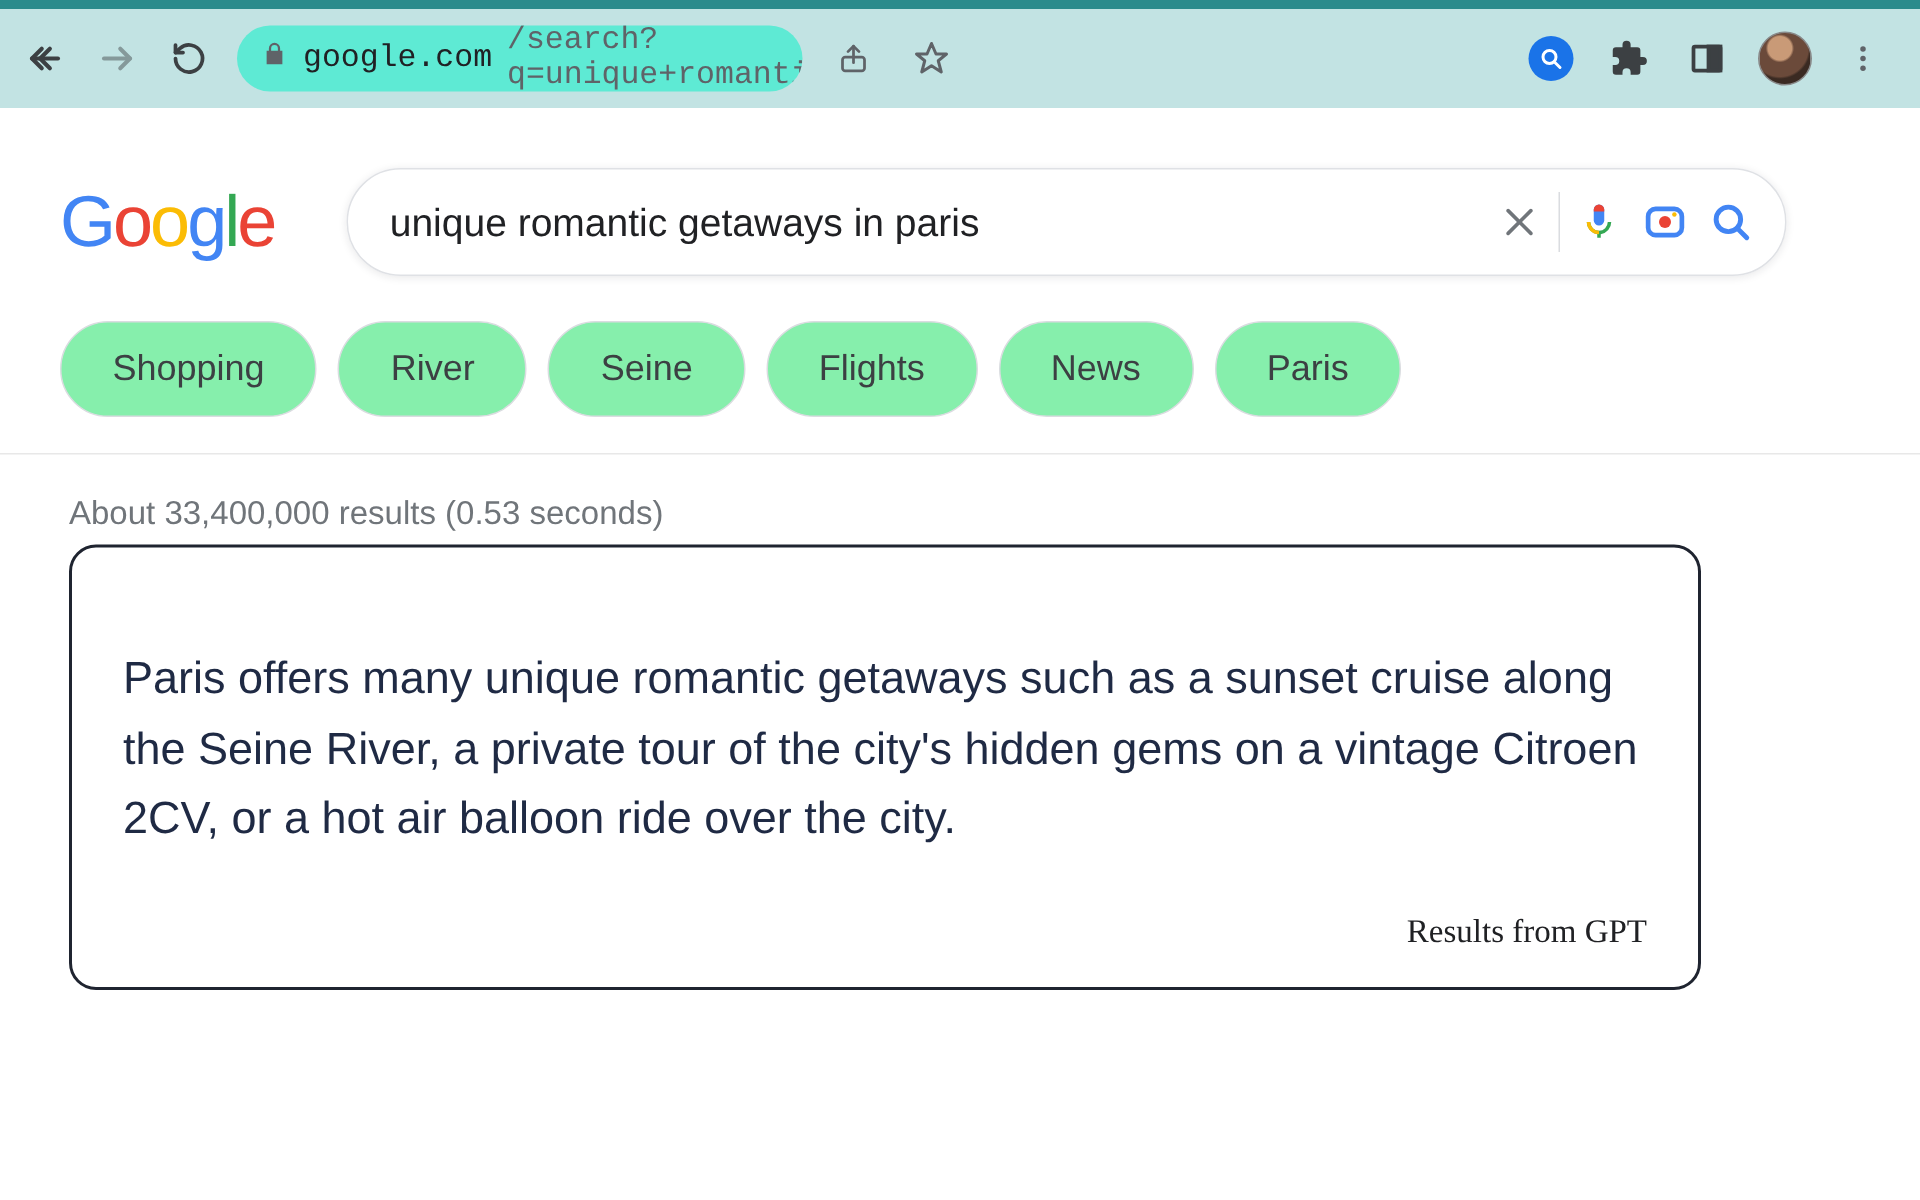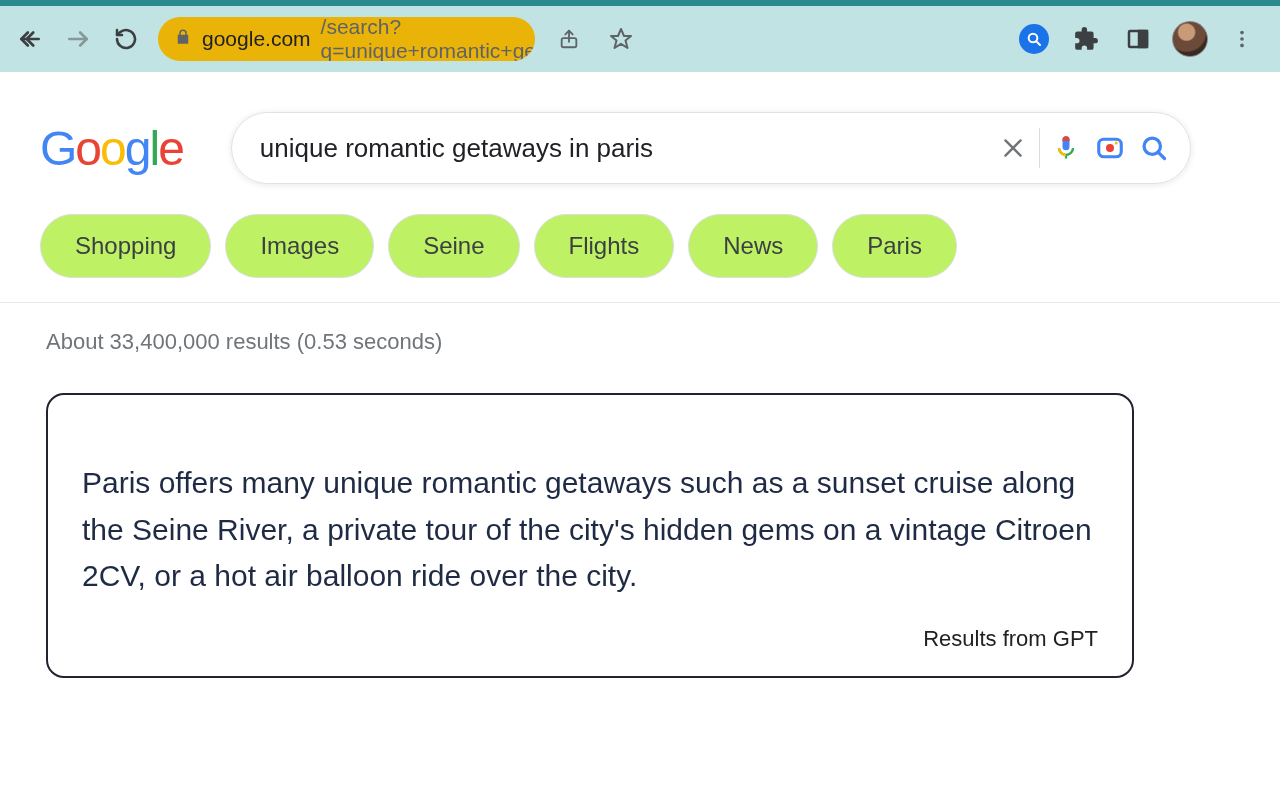--- a/index.html
+++ b/index.html
@@ -18,29 +18,30 @@
   .nav-btn {
     width: 32px; height: 32px;
     display: flex; align-items: center; justify-content: center;
     color: #3c4043;
     cursor: pointer;
   }
   .url-pill {
     flex: 1;
     max-width: 680px;
     height: 44px;
-    background: #eab308;
+    background: #5eead4;
     border-radius: 22px;
     display: flex;
     align-items: center;
     padding: 0 16px;
     gap: 10px;
     color: #5f6368;
     font-size: 21px;
     overflow: hidden;
+    font-family: Liberation Mono, monospace;
   }
   .url-host { color: #202124; }
   .spacer { flex: 1; }
   .chrome-icon {
     width: 36px; height: 36px;
     display: flex; align-items: center; justify-content: center;
     color: #3c4043;
   }
   .blue-circle-icon {
     width: 30px; height: 30px; border-radius: 50%;
@@ -115,43 +116,44 @@
     height: 64px;
     padding: 0 34px;
     border: 1px solid #dadce0;
     border-radius: 32px;
     display: flex;
     align-items: center;
     font-size: 24px;
     color: #3c4043;
     white-space: nowrap;
     cursor: pointer;
-    background: #bef264;
+    background: #86efac;
   }
 
   
   .results-area { padding: 26px 40px 0 46px; }
-  .result-stats { font-size: 22px; color: #70757a; margin-bottom: 38px; }
+  .result-stats { font-size: 22px; color: #70757a; margin-bottom: 8px; }
   .gpt-card {
     border: 2px solid #1f2430;
     border-radius: 18px;
     padding: 34px 34px 24px 34px;
     max-width: 1088px;
   }
   .gpt-text {
     font-size: 30px;
     line-height: 1.55;
     color: #1f2a44;
     margin-top: 31px;
   }
   .gpt-attrib {
     text-align: right;
     font-size: 22px;
     color: #202124;
-    margin-top: 26px;
+    margin-top: 38px;
+    font-family: Liberation Serif, serif;
   }
 </style>
 </head>
 <body>
 
 <div class="browser-bar">
   <div class="nav-btn">
     <svg width="26" height="26" viewBox="0 0 24 24" fill="none" stroke="currentColor" stroke-width="2.5" stroke-linecap="round" stroke-linejoin="round">
         <polyline points="15 18 9 12 15 6"></polyline>
         <line x1="9" y1="12" x2="21" y2="12" stroke-width="0"></line>
@@ -268,21 +270,21 @@
         </svg>
     </div>
   </div>
 </div>
 
 <div class="tabs-row">
   <div class="tab-chip">
       <span>Shopping</span>
     </div>
   <div class="tab-chip">
-      <span>Images</span>
+      <span>River</span>
     </div>
   <div class="tab-chip">
       <span>Seine</span>
     </div>
   <div class="tab-chip">
       <span>Flights</span>
     </div>
   <div class="tab-chip">
       <span>News</span>
     </div>

